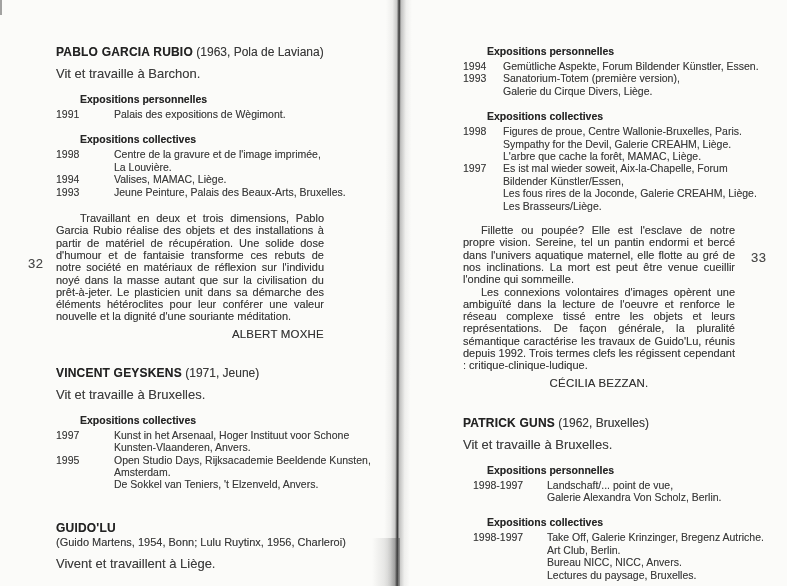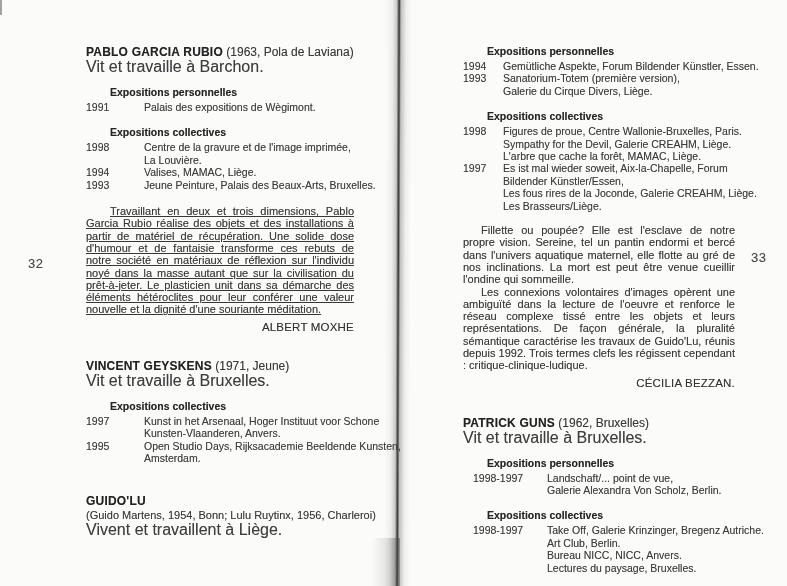--- a/index.html
+++ b/index.html
@@ -41,27 +41,27 @@
     background:rgba(90,90,90,.55);
   }
   .pagenum{
     position:absolute;
     font-size:13px;color:#4a4a4a;letter-spacing:.5px;
   }
   .pagenum-left{left:28px;top:256px;}
   .pagenum-right{left:751px;top:250px;}
 
   .col{position:absolute;top:0;}
-  .col-left{left:86px;width:280px;padding-top:45px;}
+  .col-left{left:56px;width:280px;padding-top:45px;}
   .col-right{left:463px;width:282px;padding-top:45px;}
 
   .artist-head{font-size:12px;line-height:14px;white-space:nowrap;color:#333;}
   .artist-name{font-weight:bold;color:#232323;letter-spacing:.2px;}
   .artist-detail{color:#3a3a3a;}
-  .residence{font-size:16px;line-height:13px;margin-top:1px;white-space:nowrap;}
+  .residence{font-size:13px;line-height:13px;margin-top:8px;white-space:nowrap;}
 
   .expo-heading{
     font-weight:bold;font-size:10.5px;line-height:12px;color:#262626;
     margin-top:13px;margin-bottom:3px;white-space:nowrap;padding-left:24px;
   }
   .expo-heading + .expo-list{margin-top:0;}
   .expo-list{font-size:10.5px;}
   .row{display:flex;line-height:12.4px;white-space:nowrap;}
   .yr{flex:0 0 58px;color:#3c3c3c;}
   .tx{color:#3c3c3c;}
@@ -120,21 +120,21 @@
         <div class="row">
             <span class="yr">1994</span>
             <span class="tx">Valises, MAMAC, Liège.</span>
           </div>
         <div class="row">
             <span class="yr">1993</span>
             <span class="tx">Jeune Peinture, Palais des Beaux-Arts, Bruxelles.</span>
           </div>
       </div>
 
-      <div class="essay" style="width:268px;text-decoration:underline;">
+      <div class="essay" style="width:268px;">
         <p>Travaillant en deux et trois dimensions, Pablo Garcia Rubio réalise des objets et des installations à partir de matériel de récupération. Une solide dose d'humour et de fantaisie transforme ces rebuts de notre société en matériaux de réflexion sur l'individu noyé dans la masse autant que sur la civilisation du prêt-à-jeter. Le plasticien unit dans sa démarche des éléments hétéroclites pour leur conférer une valeur nouvelle et la dignité d'une souriante méditation.</p>
       </div>
       <div class="essay-author" style="width:268px;">ALBERT MOXHE</div>
     </section>
 
     <section class="section-vincent">
       <div class="artist-head"><span class="artist-name">VINCENT GEYSKENS</span> <span class="artist-detail">(1971, Jeune)</span></div>
       <div class="residence">Vit et travaille à Bruxelles.</div>
 
       <div class="expo-heading">Expositions collectives</div>
@@ -150,20 +150,21 @@
         <div class="row">
             <span class="yr">1995</span>
             <span class="tx">Open Studio Days, Rijksacademie Beeldende Kunsten,</span>
           </div>
         <div class="row">
             <span class="yr"></span>
             <span class="tx">Amsterdam.</span>
           </div>
         <div class="row">
             <span class="yr"></span>
+            <span class="tx">De Sokkel van Teniers, 't Elzenveld, Anvers.</span>
           </div>
       </div>
     </section>
 
     <section class="section-guidolu">
       <div class="artist-head"><span class="artist-name">GUIDO'LU</span></div>
       <div class="guidolu-detail">(Guido Martens, 1954, Bonn; Lulu Ruytinx, 1956, Charleroi)</div>
       <div class="residence">Vivent et travaillent à Liège.</div>
     </section>
 
@@ -219,21 +220,21 @@
         <div class="row">
             <span class="yr"></span>
             <span class="tx">Les Brasseurs/Liège.</span>
           </div>
       </div>
 
       <div class="essay" style="width:272px;margin-top:12px;">
         <p>Fillette ou poupée? Elle est l'esclave de notre propre vision. Sereine, tel un pantin endormi et bercé dans l'univers aquatique maternel, elle flotte au gré de nos inclinations.  La mort est peut être venue cueillir l'ondine qui sommeille.</p>
         <p>Les connexions volontaires d'images opèrent une ambiguïté dans la lecture de l'oeuvre et renforce le réseau complexe tissé entre les objets et leurs représentations. De façon générale, la pluralité sémantique caractérise les travaux de Guido'Lu, réunis depuis 1992. Trois termes clefs les régissent cependant : critique-clinique-ludique.</p>
       </div>
-      <div class="essay-author" style="width:272px;">CÉCILIA BEZZAN.</div>
+      <div class="essay-author" style="width:272px;text-align:center;">CÉCILIA BEZZAN.</div>
     </section>
 
     <section class="section-patrick">
       <div class="artist-head"><span class="artist-name">PATRICK GUNS</span> <span class="artist-detail">(1962, Bruxelles)</span></div>
       <div class="residence">Vit et travaille à Bruxelles.</div>
 
       <div class="expo-heading">Expositions personnelles</div>
       <div class="expo-list year-w72">
         <div class="row">
             <span class="yr">1998-1997</span>

